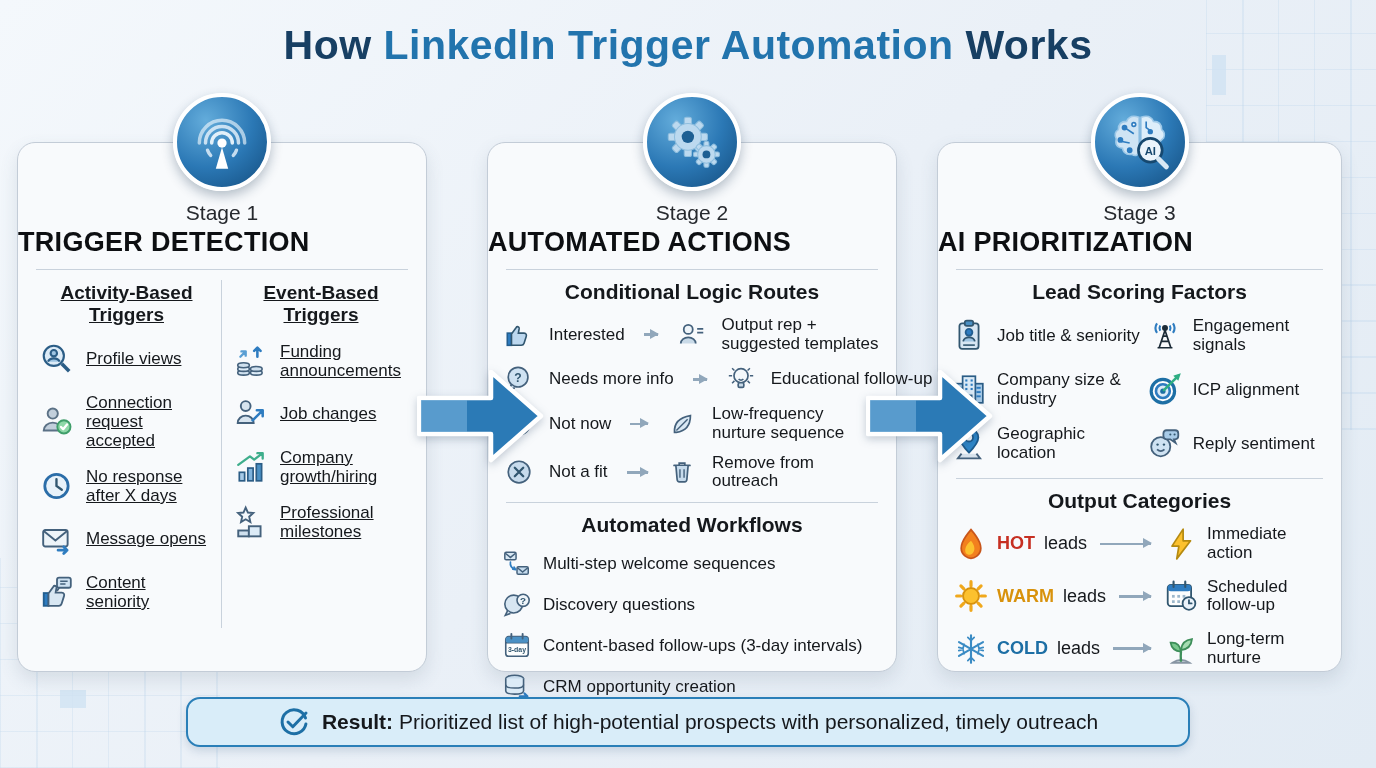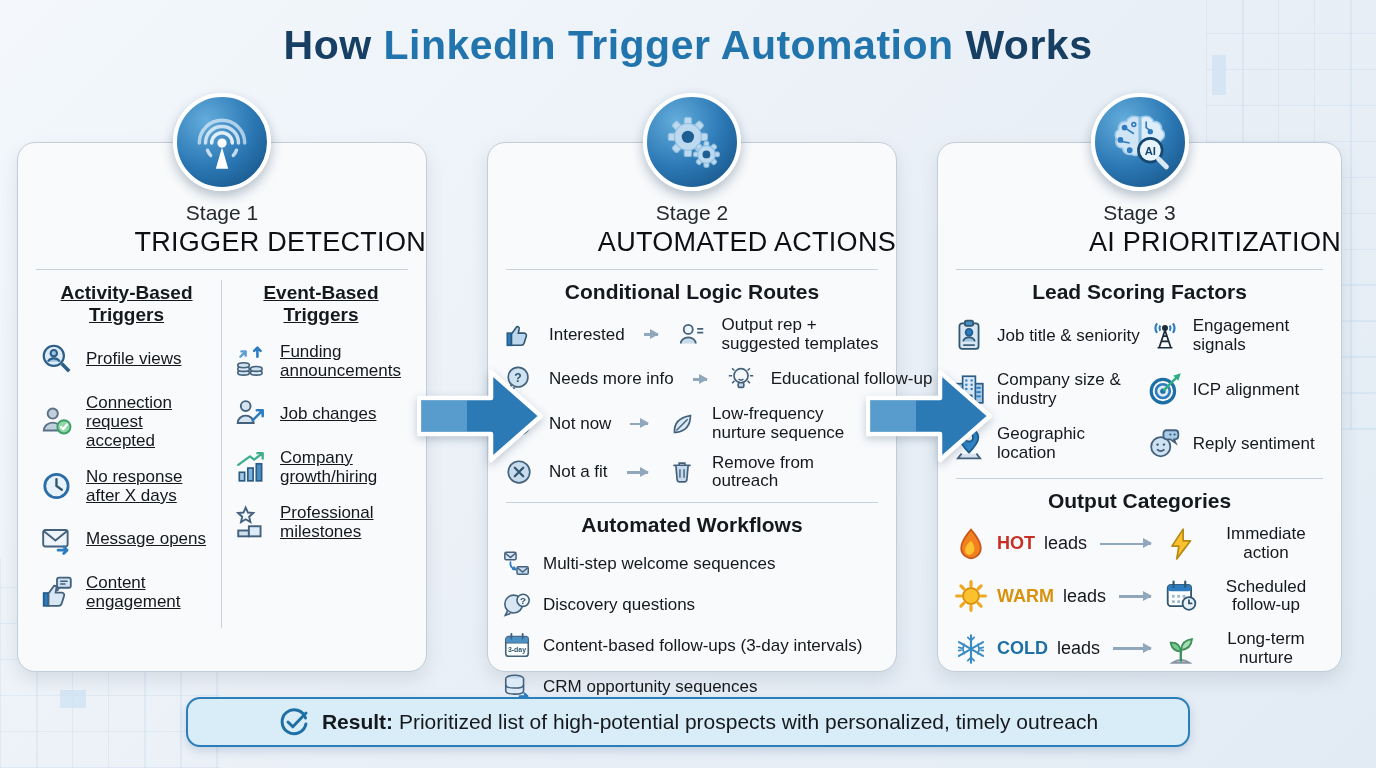--- a/index.html
+++ b/index.html
@@ -23,21 +23,21 @@
     box-shadow:0 8px 18px rgba(70,90,115,.14);z-index:1;}
   .card1{left:17px;width:408px;} .card2{left:487px;width:408px;} .card3{left:937px;width:403px;}
 
   .stage-circle{position:absolute;top:-50px;left:50%;transform:translateX(-50%);
     width:98px;height:98px;border-radius:50%;border:4px solid #fff;box-sizing:border-box;
     background:radial-gradient(circle at 32% 26%,#63acdb,#2b78b5 52%,#134c7d 100%);
     box-shadow:0 5px 12px rgba(20,50,80,.3);display:flex;align-items:center;justify-content:center;}
   .stage-circle svg{width:66px;height:66px;}
 
   .stage-label{margin-top:58px;text-align:center;font-size:21px;color:#26292e;}
-  .stage-name{text-align:right;font-size:27px;font-weight:400;letter-spacing:.3px;margin-top:2px;color:#0d0f12;padding-left:8px;}
+  .stage-name{text-align:left;font-size:27px;font-weight:700;letter-spacing:.3px;margin-top:2px;color:#0d0f12;}
   .hr{border:none;border-top:1.5px solid #c9d2dc;margin:11px 18px 10px 18px;}
 
   
   .cols{display:grid;grid-template-columns:1fr 1fr;padding:0 10px;}
   .col{padding:0 8px 0 12px;text-decoration:underline;}
   .col:first-child{border-right:1.5px solid #c9d2dc;}
   .col-head{text-align:center;font-size:19px;font-weight:bold;line-height:1.15;margin:2px 0 16px 0;}
   .item{display:flex;align-items:center;gap:12px;margin-bottom:17px;}
   .item .lbl{font-size:17px;line-height:1.12;}
   .ic{width:34px;height:34px;flex:none;}
@@ -55,21 +55,21 @@
   .wf .lbl{font-size:17px;}
 
   
   .grid2{display:grid;grid-template-columns:1.07fr 1fr;row-gap:16px;column-gap:4px;padding:0 14px;}
   .factor{display:flex;align-items:center;gap:11px;}
   .factor .lbl{font-size:17px;line-height:1.12;}
   .out{display:flex;align-items:center;gap:9px;padding:0 16px;margin-bottom:15px;}
   .out .word{font-size:18px;font-weight:800;}
   .hot{color:#c62f22;} .warm{color:#d8920c;} .cold{color:#1d6fa5;}
   .out .rest{font-size:18px;}
-  .out .act{font-size:17px;line-height:1.1;width:118px;flex:none;text-align:center;}
+  .out .act{font-size:17px;line-height:1.1;width:118px;flex:none;}
 
   
   .big-arrow{position:absolute;top:362px;z-index:3;filter:drop-shadow(0 3px 4px rgba(30,60,90,.25));}
   .ba1{left:417px;} .ba2{left:866px;}
 
   
   .result{position:absolute;left:186px;top:697px;width:1004px;height:50px;box-sizing:border-box;
     background:#d9edf9;border:2.5px solid #2a7fb8;border-radius:14px;z-index:2;
     display:flex;align-items:center;justify-content:center;gap:12px;
     box-shadow:0 4px 10px rgba(40,80,120,.18);}
@@ -142,21 +142,21 @@
           <span class="lbl">Message opens</span>
         </div>
         <div class="item">
           <svg class="ic" viewBox="0 0 32 32" fill="none" stroke="#44617c" stroke-width="1.7">
             <rect x="16" y="2.5" width="13" height="9.5" rx="2" fill="#cfe2f2"></rect>
             <path d="M19,5.8 h7 M19,8.5 h5" stroke-width="1.4"></path>
             <path d="M18,12 l-2,3"></path>
             <rect x="3.5" y="17" width="4.5" height="12" fill="#2e7cc0" stroke="#235e8f"></rect>
             <path d="M8,29 V17.5 l4.5,-6.5 c1,-1.6 3.2,-.8 3,1.2 l-.8,4.3 h5.8 c2.2,0 2.6,2 2.1,3.4 l-2.2,7 c-.4,1.3 -1.3,2.1 -2.8,2.1 Z" fill="#d8e7f3"></path>
           </svg>
-          <span class="lbl">Content engagement</span>
+          <span class="lbl">Content seniority</span>
         </div>
       </div>
       <div class="col">
         <div class="col-head">Event-Based Triggers</div>
         <div class="item">
           <svg class="ic" viewBox="0 0 32 32" fill="none" stroke="#44617c" stroke-width="1.5">
             <ellipse cx="9" cy="27" rx="5.5" ry="2.3" fill="#cfe0ee"></ellipse>
             <ellipse cx="9" cy="23.5" rx="5.5" ry="2.3" fill="#dcebf7"></ellipse>
             <ellipse cx="9" cy="20" rx="5.5" ry="2.3" fill="#cfe0ee"></ellipse>
             <ellipse cx="21" cy="27" rx="5.5" ry="2.3" fill="#dcebf7"></ellipse>
@@ -325,21 +325,21 @@
       </svg>
       <span class="lbl">Content-based follow-ups (3-day intervals)</span>
     </div>
     <div class="wf">
       <svg class="ic-sm" viewBox="0 0 32 32" fill="none" stroke="#44617c" stroke-width="1.7">
         <ellipse cx="13.5" cy="7" rx="9.5" ry="3.6" fill="#c7dbec"></ellipse>
         <path d="M4,7 v13 q0,3.6 9.5,3.6 q9.5,0 9.5,-3.6 V7" fill="#dcebf7"></path>
         <path d="M4,13.5 q0,3.6 9.5,3.6 q9.5,0 9.5,-3.6"></path>
         <path d="M19,26 h8 m0,0 l-3,-3 m3,3 l-3,3" stroke="#2e7cc0" stroke-width="2.4" stroke-linecap="round" stroke-linejoin="round"></path>
       </svg>
-      <span class="lbl">CRM opportunity sequences</span>
+      <span class="lbl">CRM opportunity creation</span>
     </div>
     <div class="wf">
       <svg class="ic-sm" viewBox="0 0 32 32" fill="none" stroke="#44617c" stroke-width="1.5">
         <rect x="1.5" y="10.5" width="10" height="7" rx="1" fill="#eef4f9"></rect>
           <path d="M2,11 l4.5,3.5 L11,11"></path>
         <path d="M16,7.5 q5,0 5,6 v3.5 l2.2,3 H8.8 l2.2,-3 v-3.5 q0,-6 5,-6 z" fill="#f6c344" stroke="#c98d1a" stroke-width="1.6"></path>
         <path d="M14,21 q2,2.4 4,0" stroke="#c98d1a" stroke-width="1.6"></path>
         <circle cx="16" cy="6.5" r="1.4" fill="#f6c344" stroke="#c98d1a"></circle>
         <g stroke="none">
           <rect x="24.5" y="12" width="2.6" height="6" rx="1.3" fill="#36C5F0"></rect>

